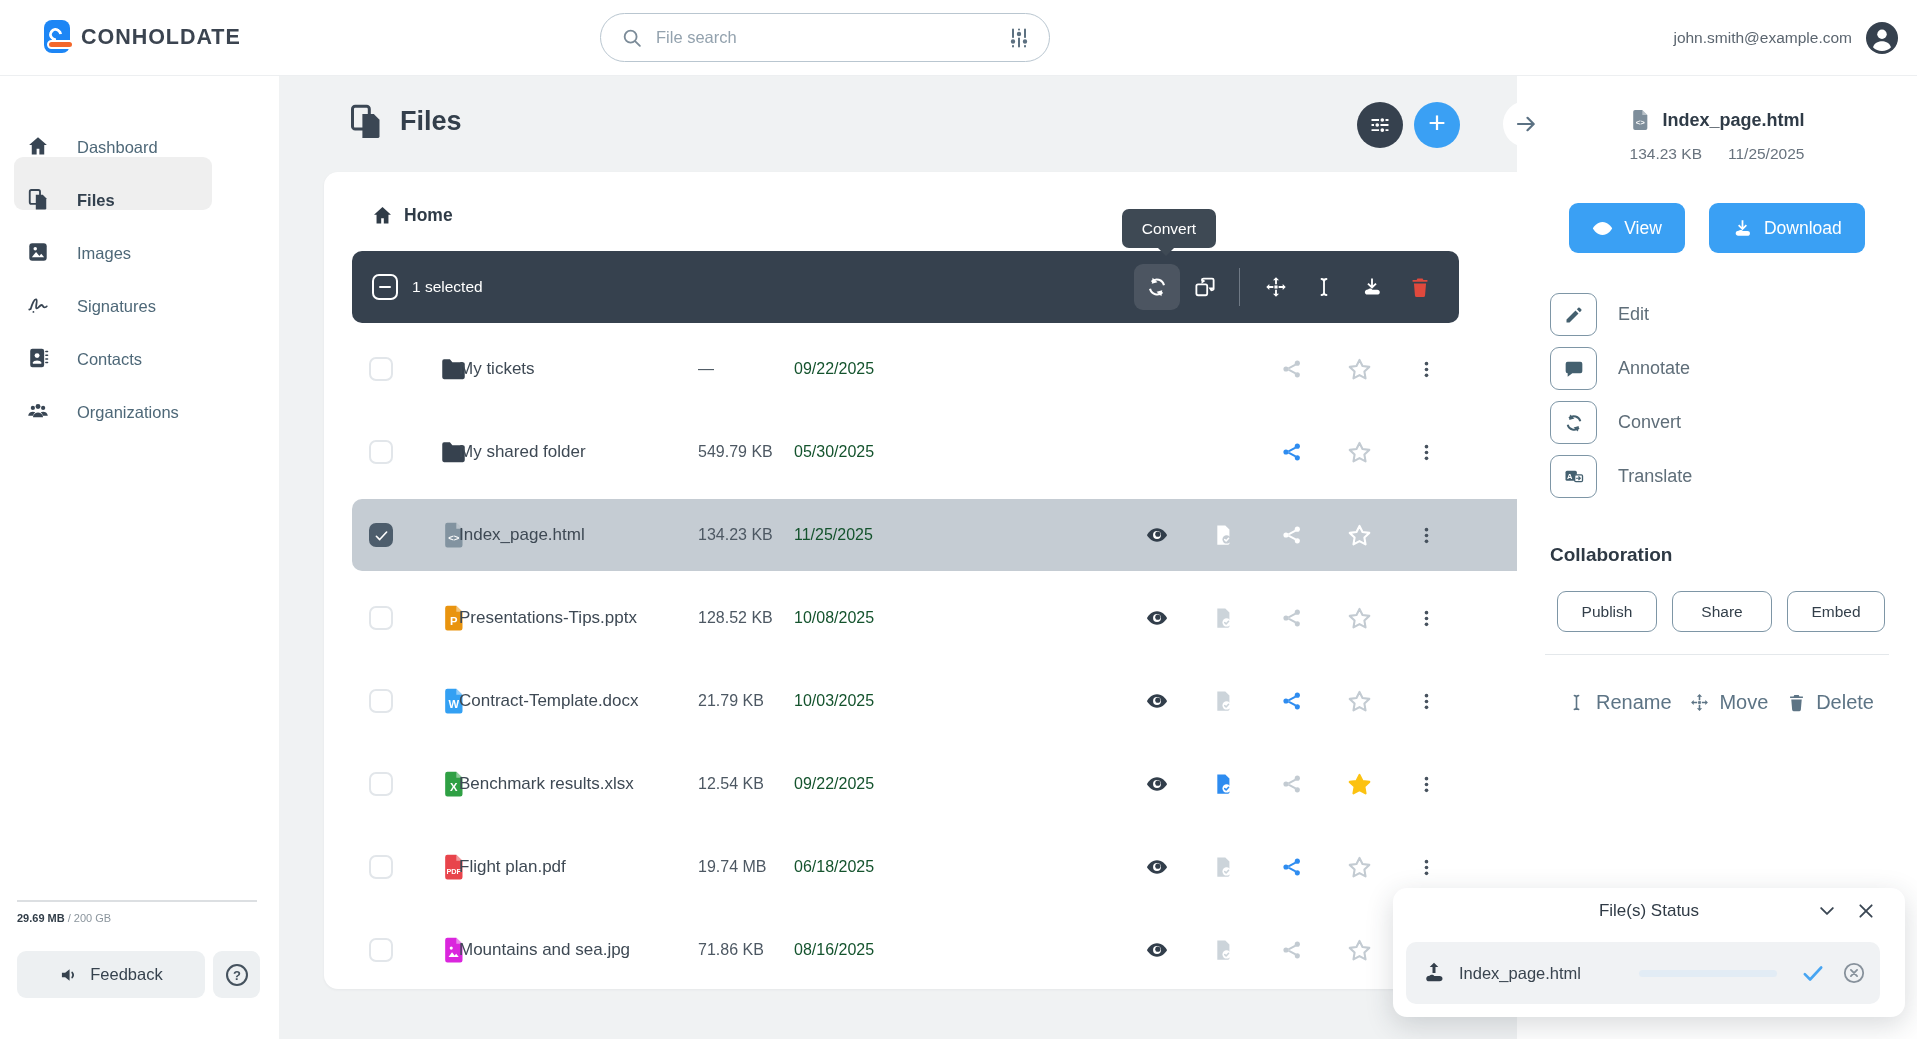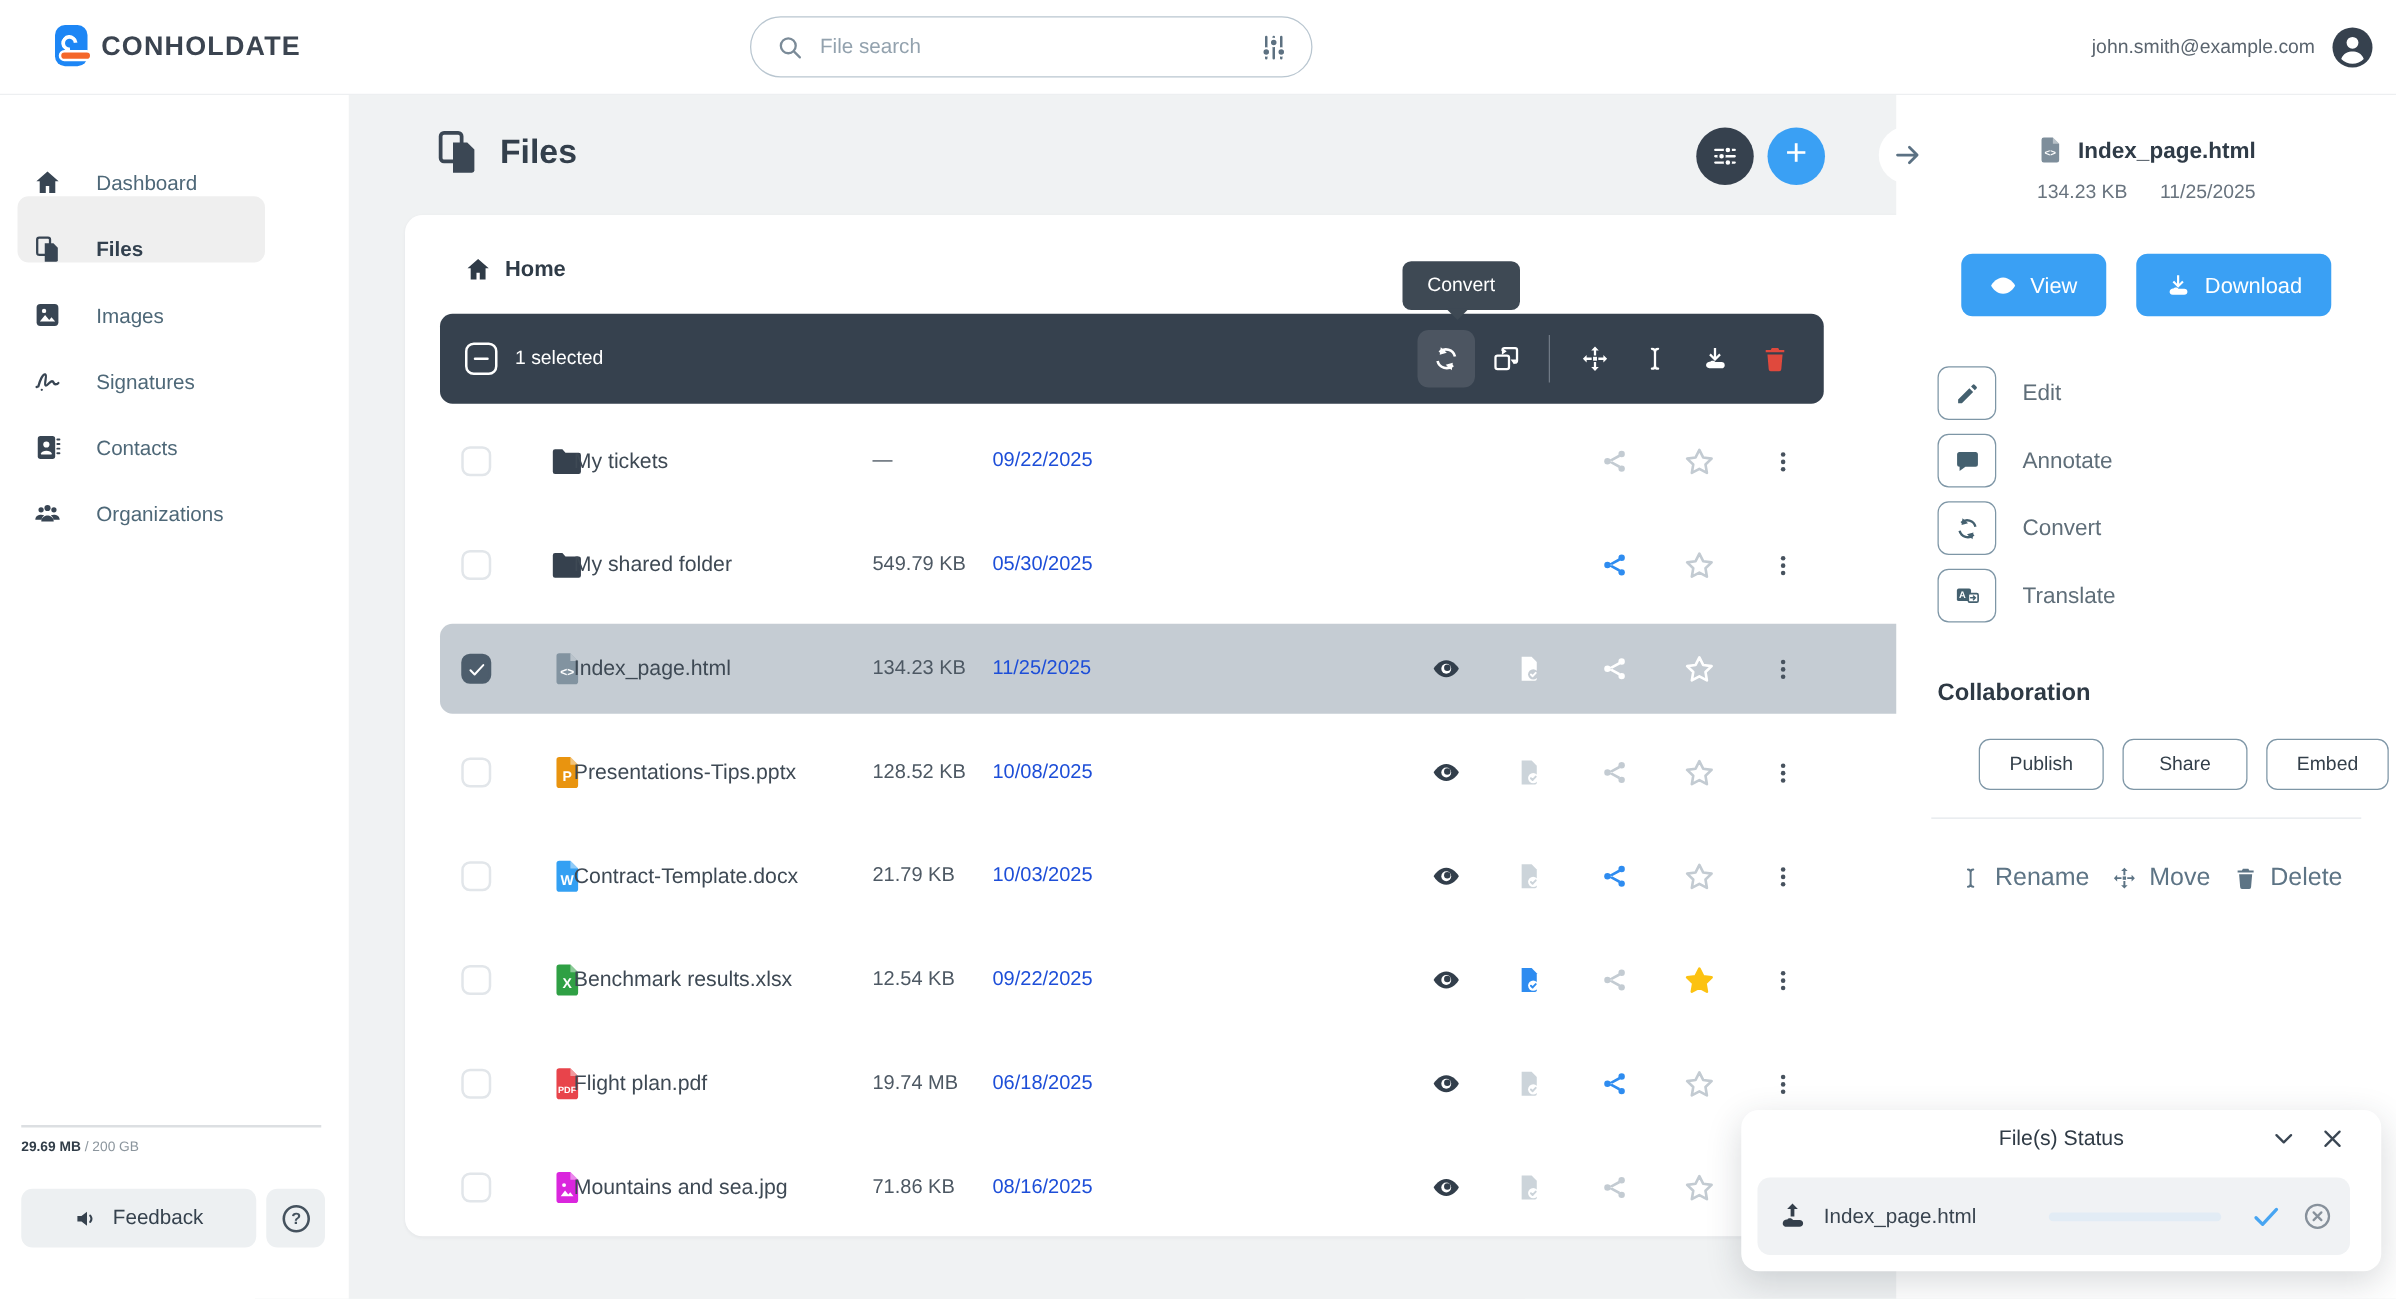--- a/index.html
+++ b/index.html
@@ -81,21 +81,21 @@
   
   .rows { position:absolute; left:0; top:161px; width:100%; }
   .frow { position:relative; height:72px; margin:0 28px 11px 28px; border-radius:10px; }
   .frow.selected { background:#c5ccd3; }
   .cb { position:absolute; left:17px; top:24px; width:24px; height:24px; border:2px solid #e2e6ea; border-radius:7px; background:#fff; cursor:pointer; display:flex; align-items:center; justify-content:center; color:#fff; }
   .cb .ic { width:15px; height:15px; }
   .frow.selected .cb { background:#4d5d6c; border-color:#4d5d6c; }
   .ficon { position:absolute; left:88px; top:21px; width:27px; height:30px; }
   .fname { position:absolute; left:107px; top:50%; transform:translateY(-50%); font-size:17px; color:#3e4954; }
   .fsize { position:absolute; left:346px; top:50%; transform:translateY(-50%); font-size:16px; color:#4d5863; }
-  .fdate { position:absolute; left:442px; top:50%; transform:translateY(-50%); font-size:16px; color:#1d4ed8; }
+  .fdate { position:absolute; left:442px; top:50%; transform:translateY(-50%); font-size:16px; color:#14532d; }
   .acell { position:absolute; top:16px; width:40px; height:40px; display:flex; align-items:center; justify-content:center; cursor:pointer; background:none; border:none; }
   .acell .ic { width:22px; height:22px; }
   .c-eye { left:785px; color:#323e4b; }
   .c-file { left:851px; }
   .c-share { left:920px; }
   .c-star { left:987px; }
   .c-kebab { left:1054px; color:#47525e; }
   .c-kebab .ic { width:19px; height:19px; }
   .fc-gray { color:#ccd4da; } .fc-blue { color:#2e8cf0; } .fc-white { color:#fff; }
   .fc-white circle { fill:#c5ccd3; }
@@ -119,21 +119,21 @@
   .btn-blue { height:50px; border:none; border-radius:9px; background:#3aa0f4; color:#fff; font-size:17.5px; display:flex; align-items:center; gap:11px; padding:0 23px; cursor:pointer; font-family:"Liberation Sans",sans-serif; }
   .btn-blue .ic { width:21px; height:21px; }
   .p-actions { margin:40px 0 0 33px; }
   .pa-row { display:flex; align-items:center; height:43px; margin-bottom:11px; cursor:pointer; }
   .pa-box { width:47px; height:43px; border:1px solid #7e96a6; border-radius:9px; display:flex; align-items:center; justify-content:center; color:#44606f; }
   .pa-box .ic { width:20px; height:20px; }
   .pa-label { margin-left:21px; font-size:18px; color:#5f6e79; }
   .p-collab-title { margin:46px 0 0 33px; font-size:19px; font-weight:700; color:#2e3944; }
   .p-collab-btns { margin:25px 0 0 40px; display:flex; gap:15px; }
   .btn-outline { height:41px; border:1px solid #7e96a6; border-radius:9px; background:#fff; font-size:15.5px; color:#333f4a; cursor:pointer; font-family:"Liberation Sans",sans-serif; padding:0 4px; }
-  .bo-0 { width:100px;margin-left:26px; } .bo-1 { width:100px; } .bo-2 { width:98px; }
+  .bo-0 { width:100px; } .bo-1 { width:100px; } .bo-2 { width:98px; }
   .p-divider { margin:22px 28px 0 28px; height:1px; background:#e4e8eb; }
   .p-bottom { margin:36px 43px 0 50px; display:flex; justify-content:space-between; }
   .pb-item { display:flex; align-items:center; gap:10px; background:none; border:none; color:#5d7485; font-size:20px; cursor:pointer; font-family:"Liberation Sans",sans-serif; }
   .pb-item .ic { width:19px; height:19px; }
 
   
   .status { position:absolute; left:1393px; top:888px; width:512px; height:129px; background:#fff; border-radius:14px; box-shadow:0 8px 28px rgba(40,50,60,.18); z-index:10; }
   .st-head { position:relative; height:46px; display:flex; align-items:center; justify-content:center; }
   .st-title { font-size:17px; color:#303b46; font-weight:500; }
   .st-chevron { position:absolute; right:68px; top:13px; width:20px; height:20px; color:#3a4653; background:none; border:none; cursor:pointer; padding:0; }

